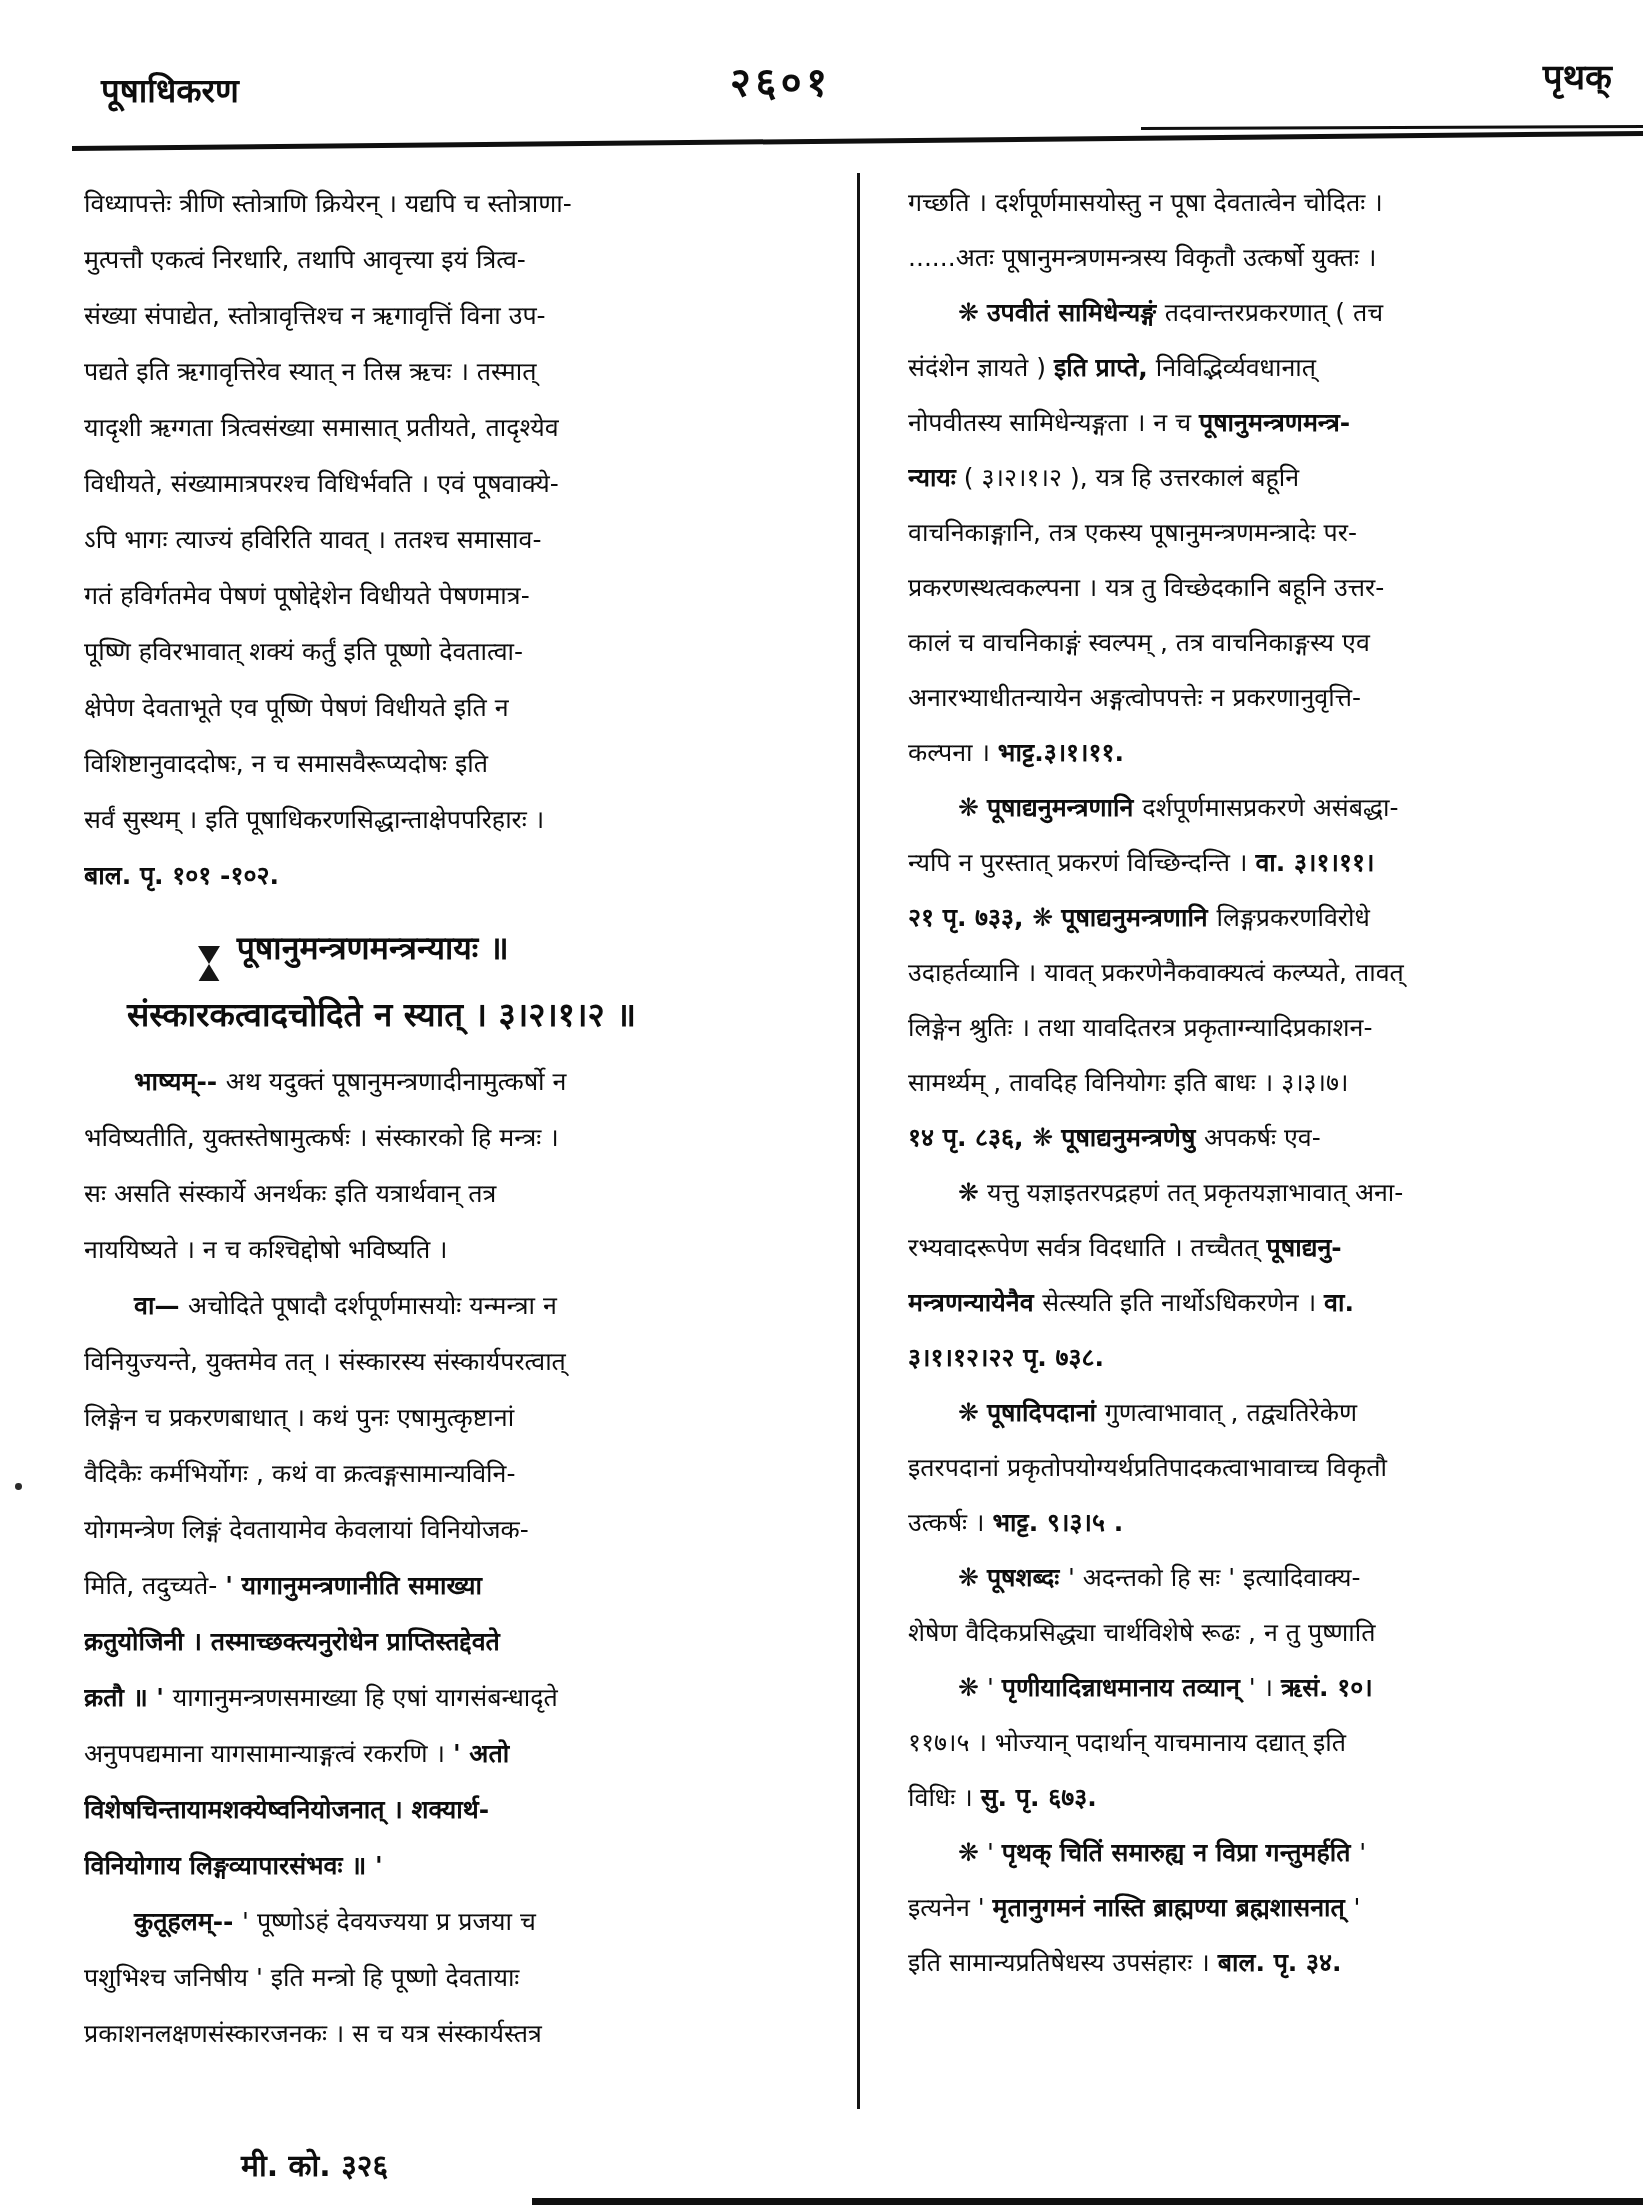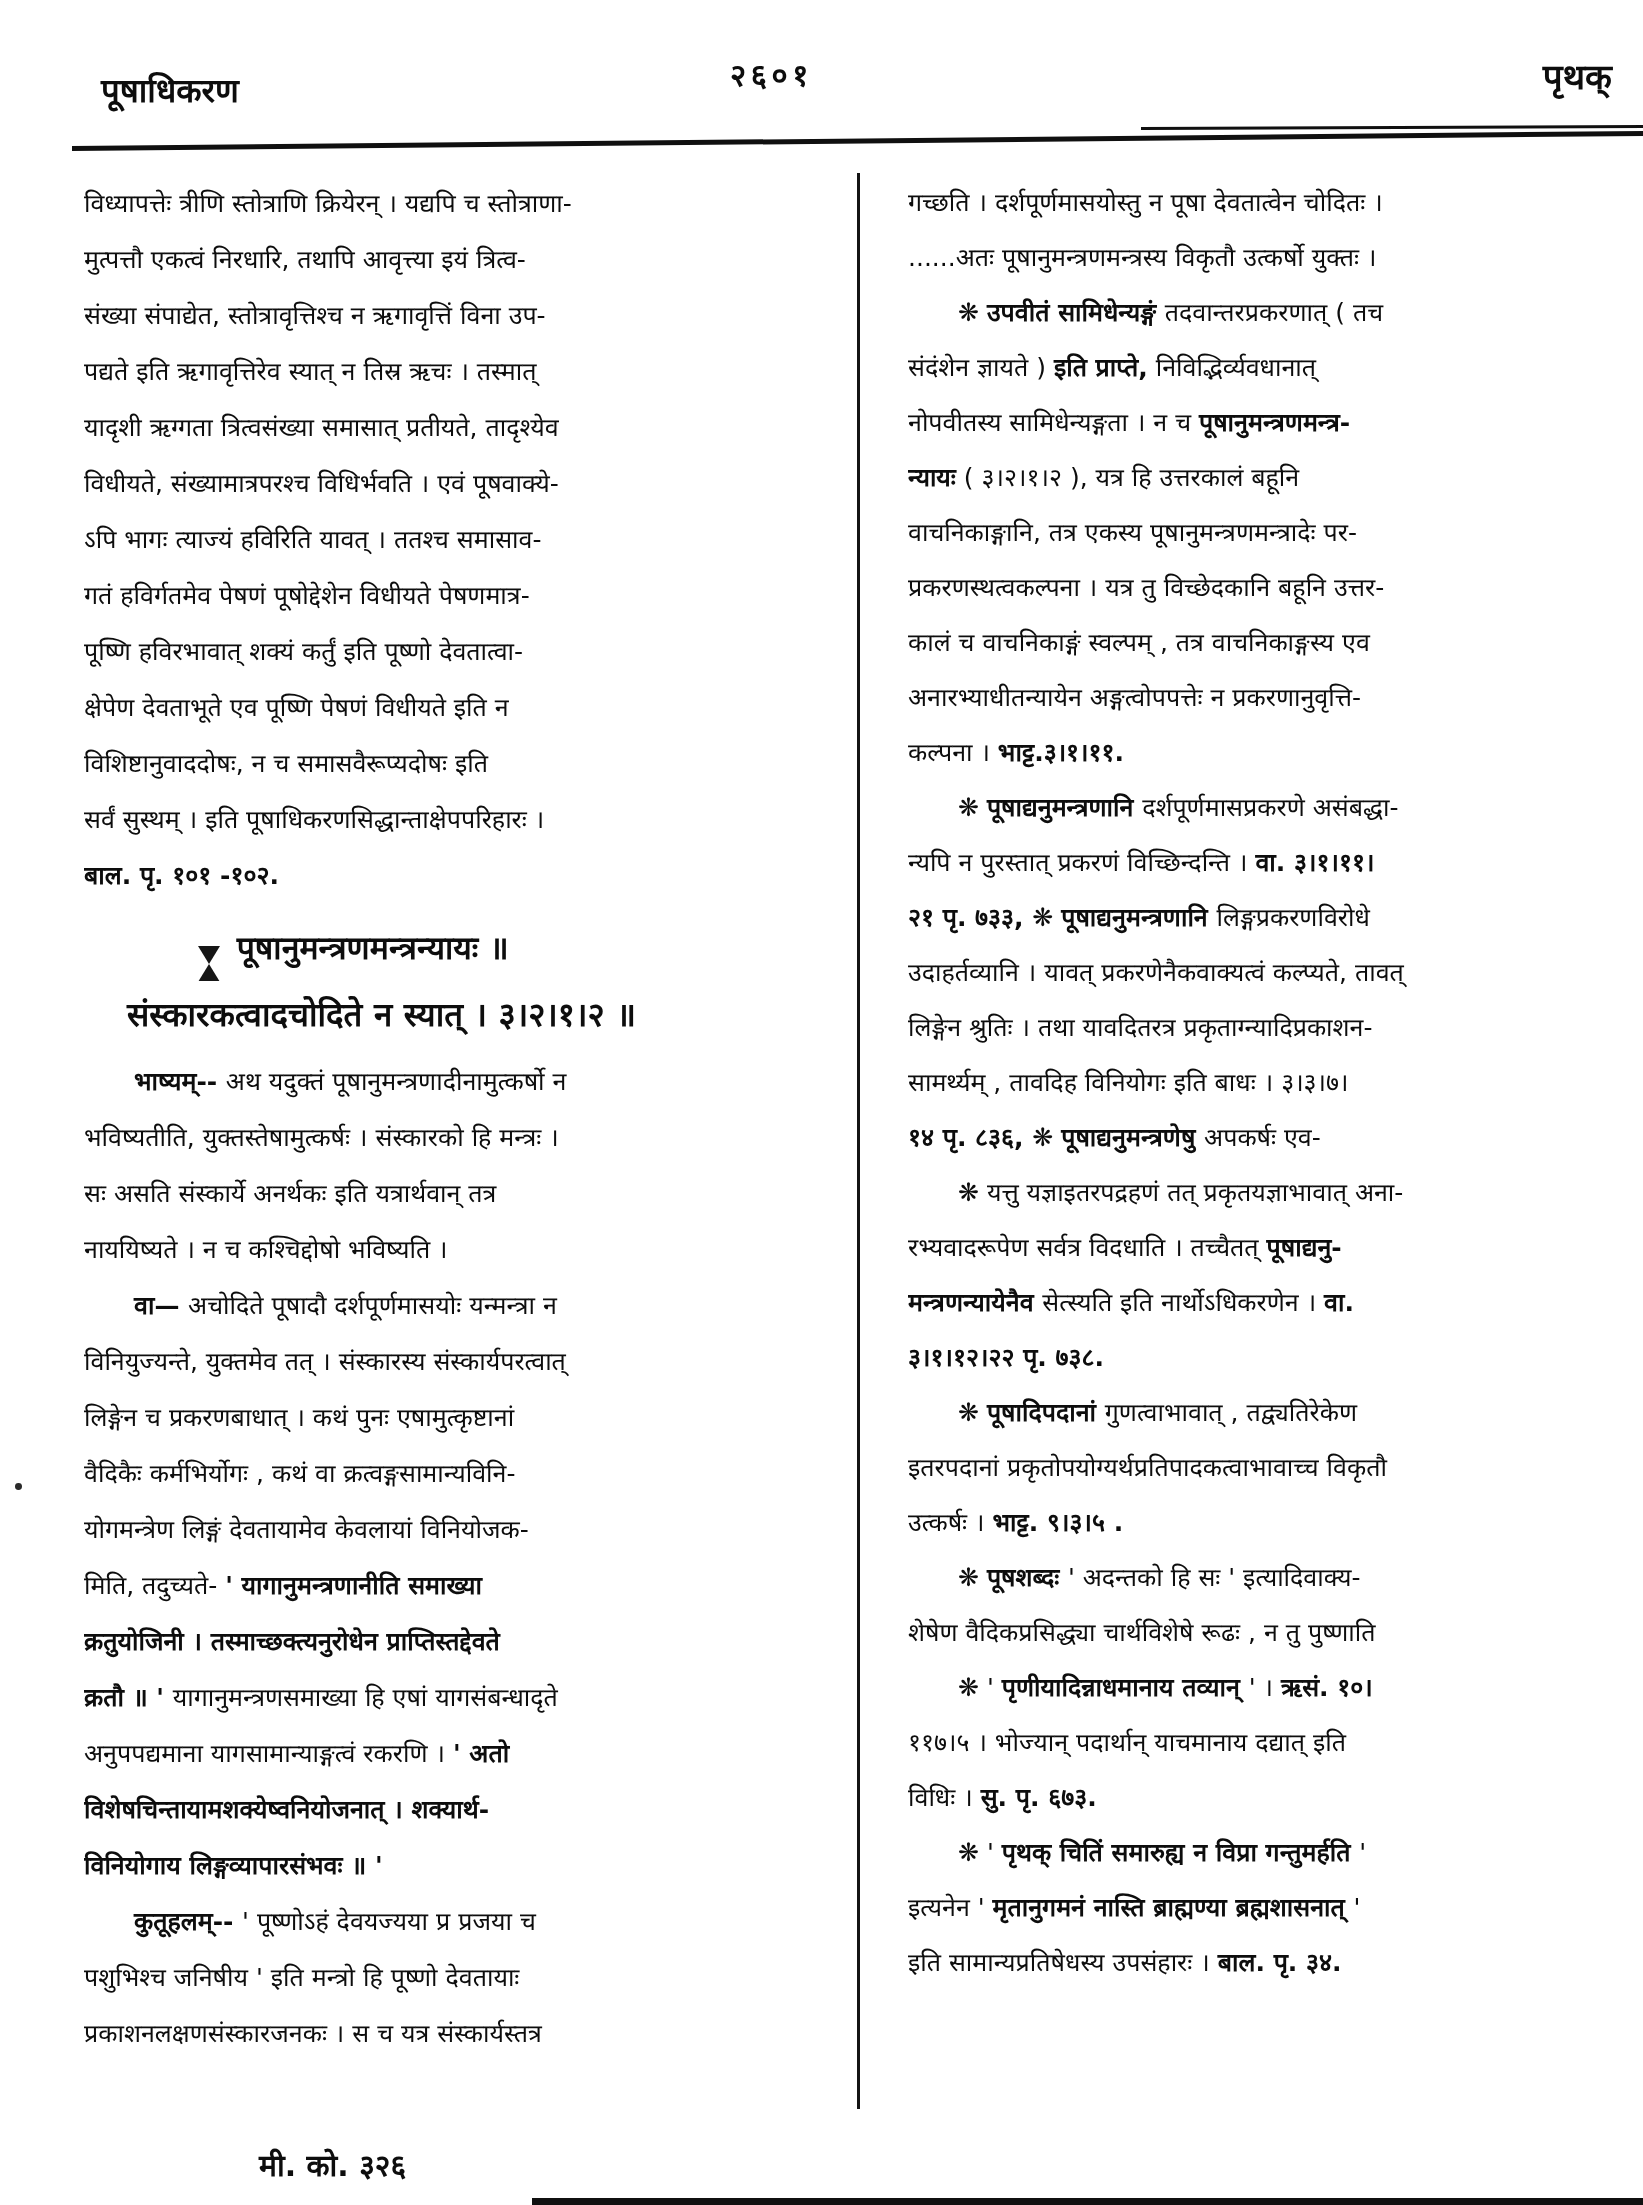--- a/index.html
+++ b/index.html
@@ -2,37 +2,37 @@
 <html style="font-size:12px"><head>
 <meta charset="utf-8">
 <style>
   html,body{margin:0;padding:0;}
   body{
     width:1644px;height:2205px;position:relative;background:#ffffff;
     font-family:"DejaVu Sans",sans-serif;color:#0d0d0d;
     -webkit-font-smoothing:antialiased;
   }
   .hdr-left{position:absolute;left:101px;top:67px;font-size:33px;font-weight:bold;white-space:nowrap;}
-  .hdr-center{position:absolute;left:730px;top:53px;font-size:31px;font-weight:bold;letter-spacing:4.6px;white-space:nowrap;}
+  .hdr-center{position:absolute;left:730px;top:53px;font-size:40px;font-weight:bold;letter-spacing:4.6px;white-space:nowrap;}
   .hdr-right{position:absolute;right:32px;top:52px;font-size:35px;font-weight:bold;white-space:nowrap;}
   .rule-main{position:absolute;left:72px;top:146px;width:1572px;height:5.3px;background:#101010;transform:rotate(-0.55deg);transform-origin:left center;}
   .rule-right2{position:absolute;left:1141px;top:126px;width:503px;height:3px;background:#101010;transform:rotate(-0.25deg);}
   .col-divider{position:absolute;left:857px;top:173px;width:3px;height:1936px;background:#141414;}
   .bottom-rule{position:absolute;left:532px;top:2198px;width:1111px;height:7.6px;background:#101010;}
   .margin-speck{position:absolute;left:15px;top:1483px;width:6.8px;height:6.8px;background:#2a2a2a;border-radius:50%;}
   .col{position:absolute;overflow:hidden;}
   .col-left{left:84px;top:176px;width:761px;height:1947px;}
   .col-right{left:908px;top:175px;width:749px;height:1917px;}
   .line{white-space:nowrap;overflow:hidden;font-size:25px;line-height:56px;height:56px;text-align:left;}
   .col-right .line{line-height:55px;height:55px;}
   .line.ind{padding-left:50px;}
   .line .bold{font-weight:bold;}
   .line.heading{font-size:32px;font-weight:bold;padding-left:114px;margin-top:12px;height:65px;line-height:65px;}
   .line.sutra{font-size:33px;font-weight:bold;padding-left:43px;height:68px;line-height:68px;margin-bottom:4.6px;}
-  .footer{position:absolute;left:259px;top:2144px;font-size:30px;font-weight:bold;white-space:nowrap;}
+  .footer{position:absolute;left:241px;top:2144px;font-size:30px;font-weight:bold;white-space:nowrap;}
   .orn{display:inline-flex;flex-direction:column;align-items:center;margin-right:16.7px;vertical-align:-4.6px;}
   .orn .tri-dn{width:0;height:0;border-left:11.4px solid transparent;border-right:11.4px solid transparent;border-top:18px solid #161616;}
   .orn .tri-up{width:0;height:0;border-left:11.4px solid transparent;border-right:11.4px solid transparent;border-bottom:18px solid #161616;}
 </style>
 </head>
 <body>
 
 <div class="hdr-left">पूषाधिकरण</div>
 <div class="hdr-center">२६०१</div>
 <div class="hdr-right">पृथक्</div>

